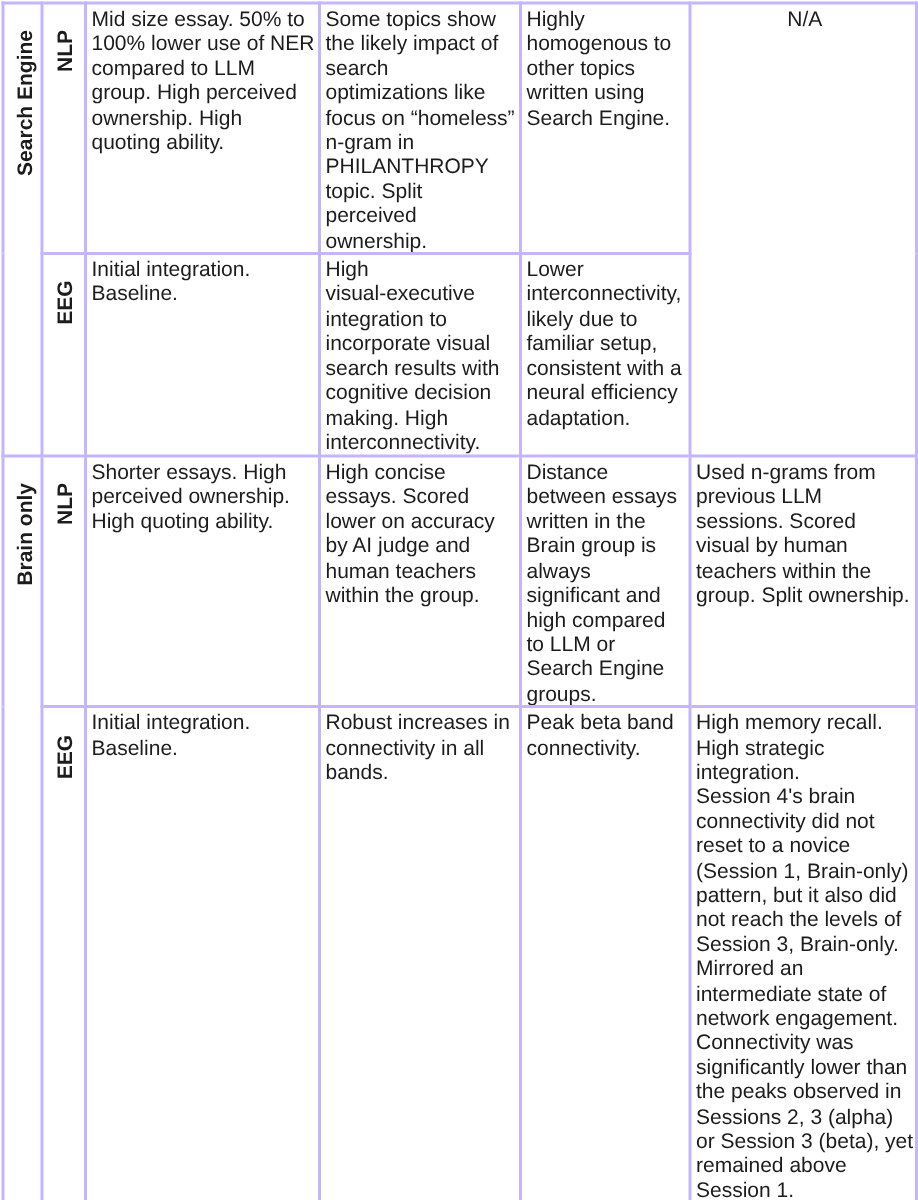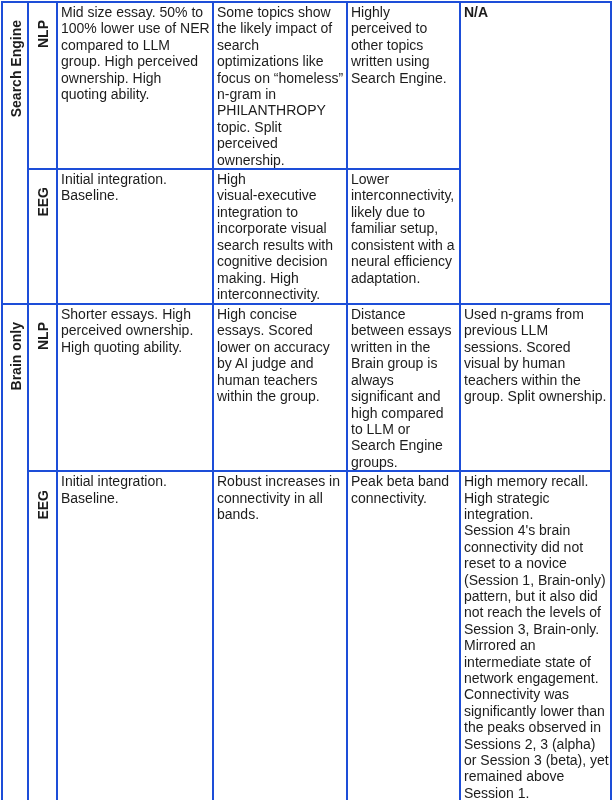--- a/index.html
+++ b/index.html
@@ -12,21 +12,21 @@
     height: 800px;
     overflow: hidden;
     font-family: "Liberation Sans", sans-serif;
   }
   table.results {
     border-collapse: collapse;
     table-layout: fixed;
     margin: 1px 0 0 1px;
   }
   table.results td {
-    border: 2px solid #1d4ed8;
+    border: 2px solid #c4b5fd;
     vertical-align: top;
     padding: 1px 1px 0 3px;
     font-size: 14px;
     line-height: 16.4px;
     color: #1c1c1c;
     white-space: pre-line;
     overflow: hidden;
   }
   td.label-cell {
     text-align: center;
@@ -36,24 +36,24 @@
   }
   .vtext {
     display: inline-block;
     writing-mode: vertical-rl;
     transform: rotate(180deg);
     font-weight: 700;
     font-size: 14px;
     color: #1c1c1c;
   }
   td.na-cell {
+    text-align: center;
     vertical-align: middle;
     padding: 0;
     white-space: normal;
-    font-weight: bold;
   }
   td.col-d { padding-right: 0; }
 </style>
 </head>
 <body>
 
 <table class="results">
   <colgroup>
     <col style="width:26px">
     <col style="width:29px">
@@ -80,21 +80,21 @@
 the likely impact of
 search
 optimizations like
 focus on “homeless”
 n-gram in
 PHILANTHROPY
 topic. Split
 perceived
 ownership.</td>
       <td>Highly
-perceived to
+homogenous to
 other topics
 written using
 Search Engine.</td>
       <td class="na-cell" rowspan="2">N/A</td>
     </tr>
     <tr style="height:135px">
       <td class="label-cell">
         <span class="vtext">EEG</span>
       </td>
       <td>Initial integration.

